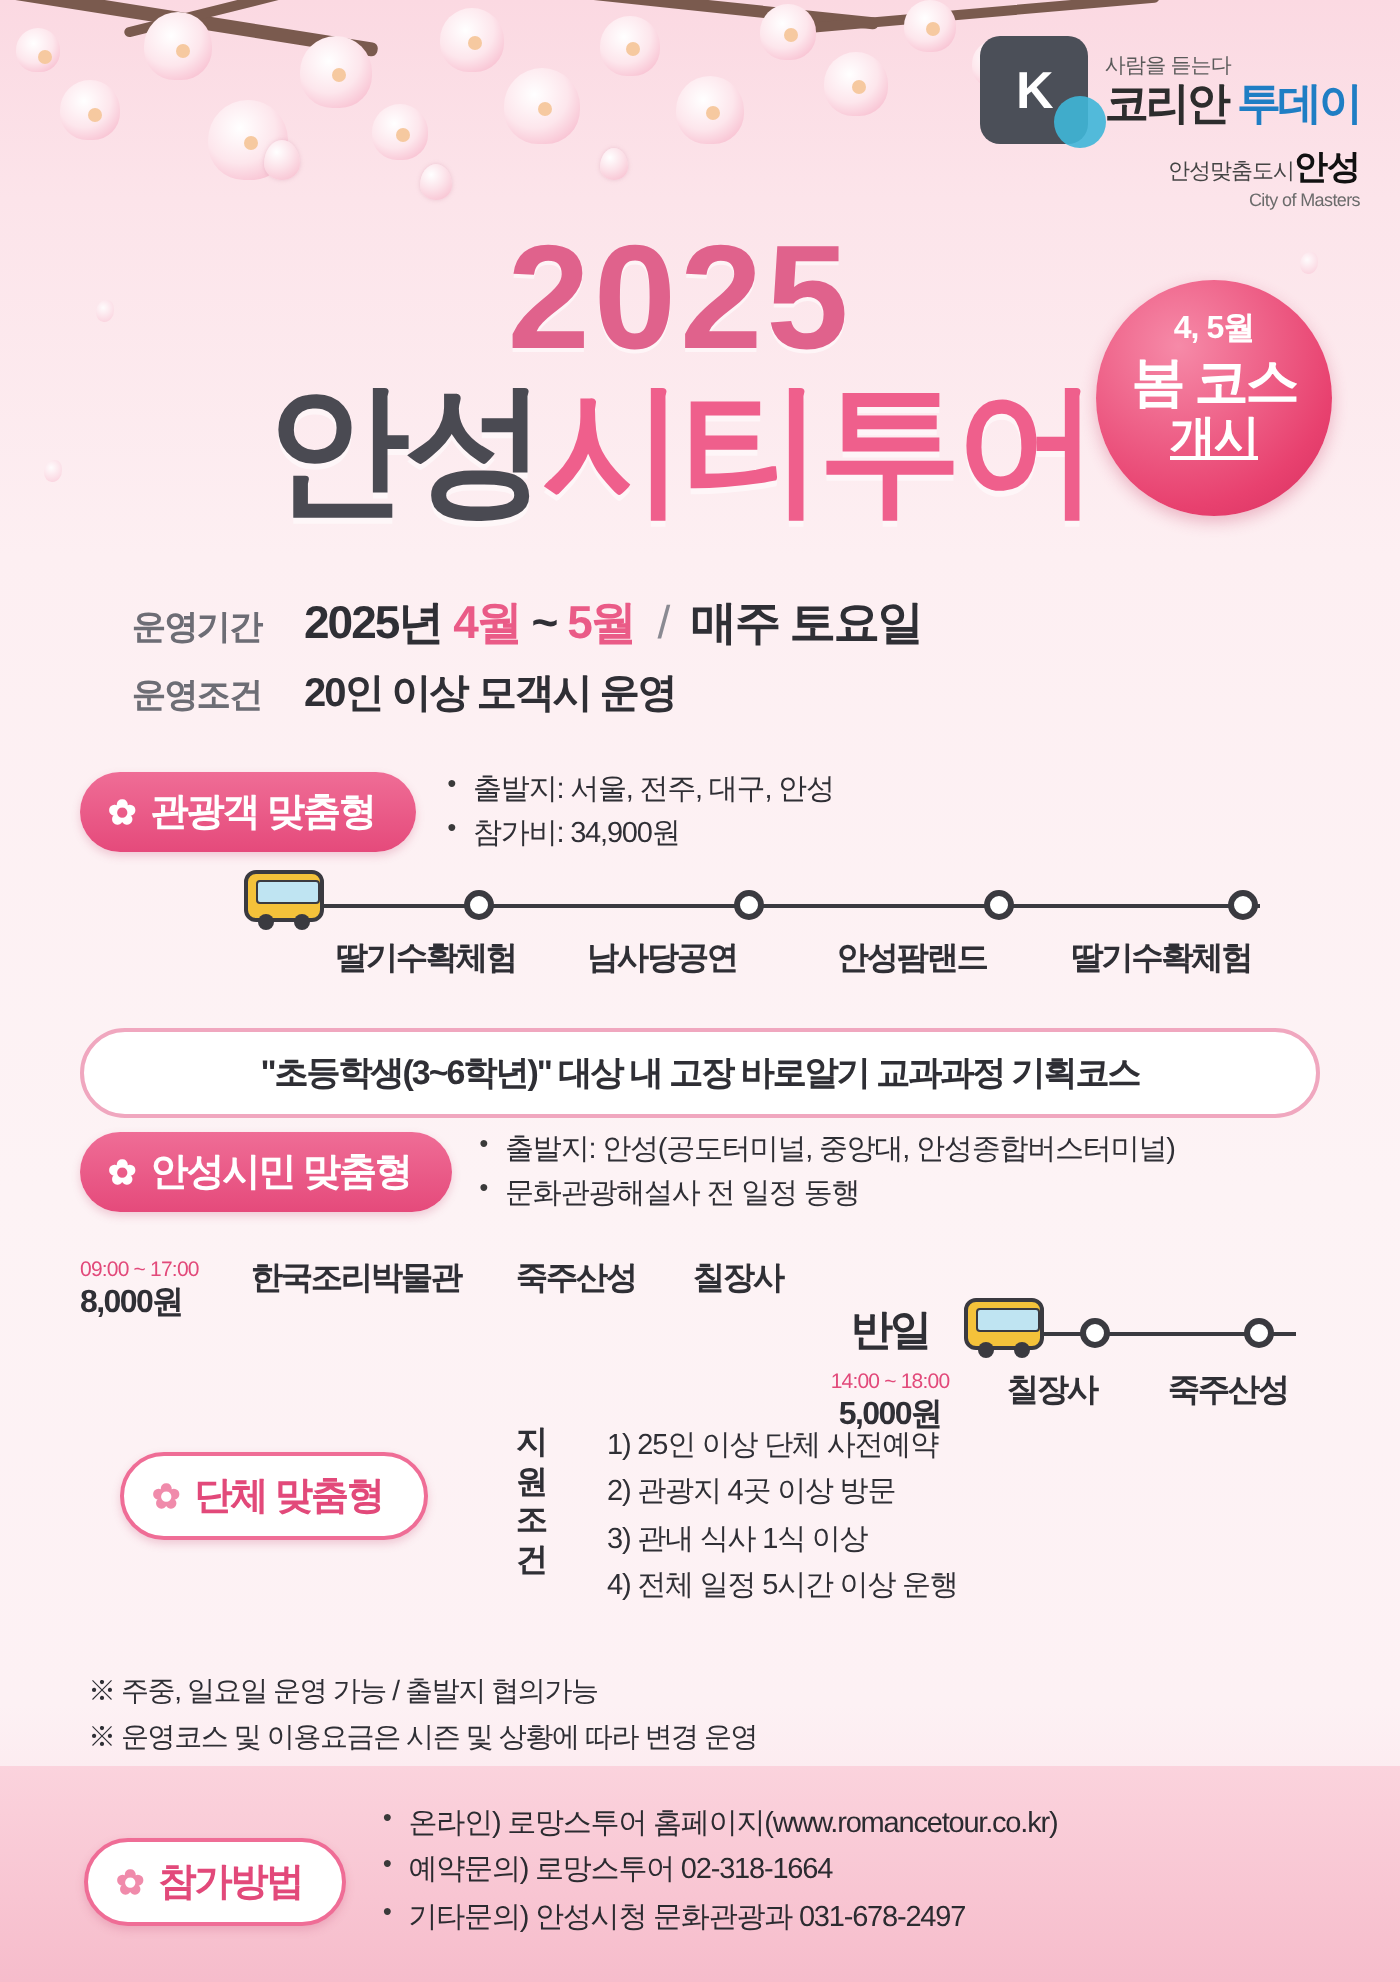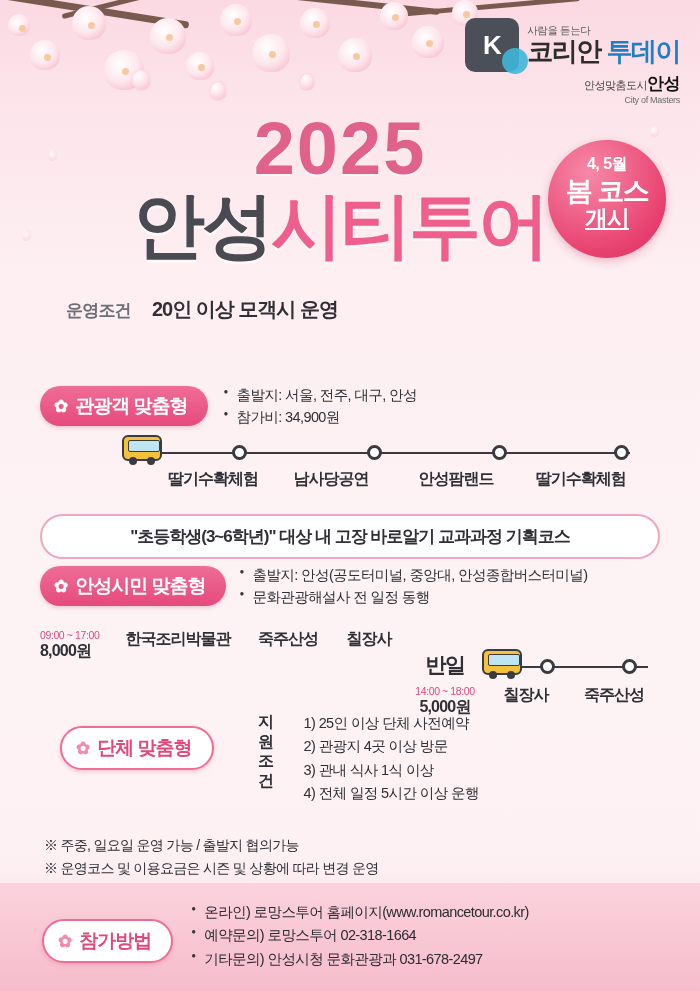--- a/index.html
+++ b/index.html
@@ -45,21 +45,21 @@
     width: 54px; height: 54px; background: #4b4f58; border-radius: 10px;
     display: flex; align-items: center; justify-content: center;
     color: #fff; font-weight: bold; font-size: 26px; position: relative;
   }
   .logo-mark::after{
     content:""; position:absolute; right:-9px; bottom:-2px; width:26px; height:26px;
     border-radius:50%; background:#3fb6d8; opacity:.9;
   }
   .logo-text { text-align: left; }
   .logo-sub { font-size: 10.5px; color: #5a5a5a; letter-spacing: -0.4px; }
-  .logo-main { font-size: 26px; font-weight: bold; color: #2d2d2d; letter-spacing: -1.5px; line-height: 1.05; }
+  .logo-main { font-size: 22px; font-weight: bold; color: #2d2d2d; letter-spacing: -1.5px; line-height: 1.05; }
   .logo-main .accent { color: #1f7ec4; }
   .city-line { margin-top: 4px; font-size: 9px; color: #6b6b6b; letter-spacing: -0.3px; }
   .city-name { text-align: right; font-size: 12px; color: #444; letter-spacing: -0.5px; }
   .city-name b { font-size: 17px; color: #111; }
 
   
   .title-block { position: absolute; top: 112px; left: 0; width: 680px; text-align: center; }
   .year {
     font-size: 74px; font-weight: bold; color: #e0628c; letter-spacing: 2px;
     line-height: 1; text-shadow: 0 2px 0 rgba(255,255,255,.55);
@@ -265,20 +265,31 @@
   </div>
 
   <div class="badge">
     <div class="b1">4, 5월</div>
     <div class="b2">봄 코스</div>
     <div class="b3">개시</div>
   </div>
 
   <div class="info">
     <div class="info-row">
+      <div class="info-label">운영기간</div>
+      <div class="info-val">
+        <span>2025년</span>
+        <span class="pk">4월</span>
+        <span>~</span>
+        <span class="pk">5월</span>
+        <span class="sep">/</span>
+        <span>매주 토요일</span>
+      </div>
+    </div>
+    <div class="info-row">
       <div class="info-label">운영조건</div>
       <div class="info-val small">20인 이상 모객시 운영</div>
     </div>
   </div>
 
   <div class="sec" style="top:382px;">
     <div style="display:flex; align-items:flex-start; gap:16px;">
       <div class="pill" style="margin-top:4px;">
         <span class="fl">✿</span>
         <span>관광객 맞춤형</span>

